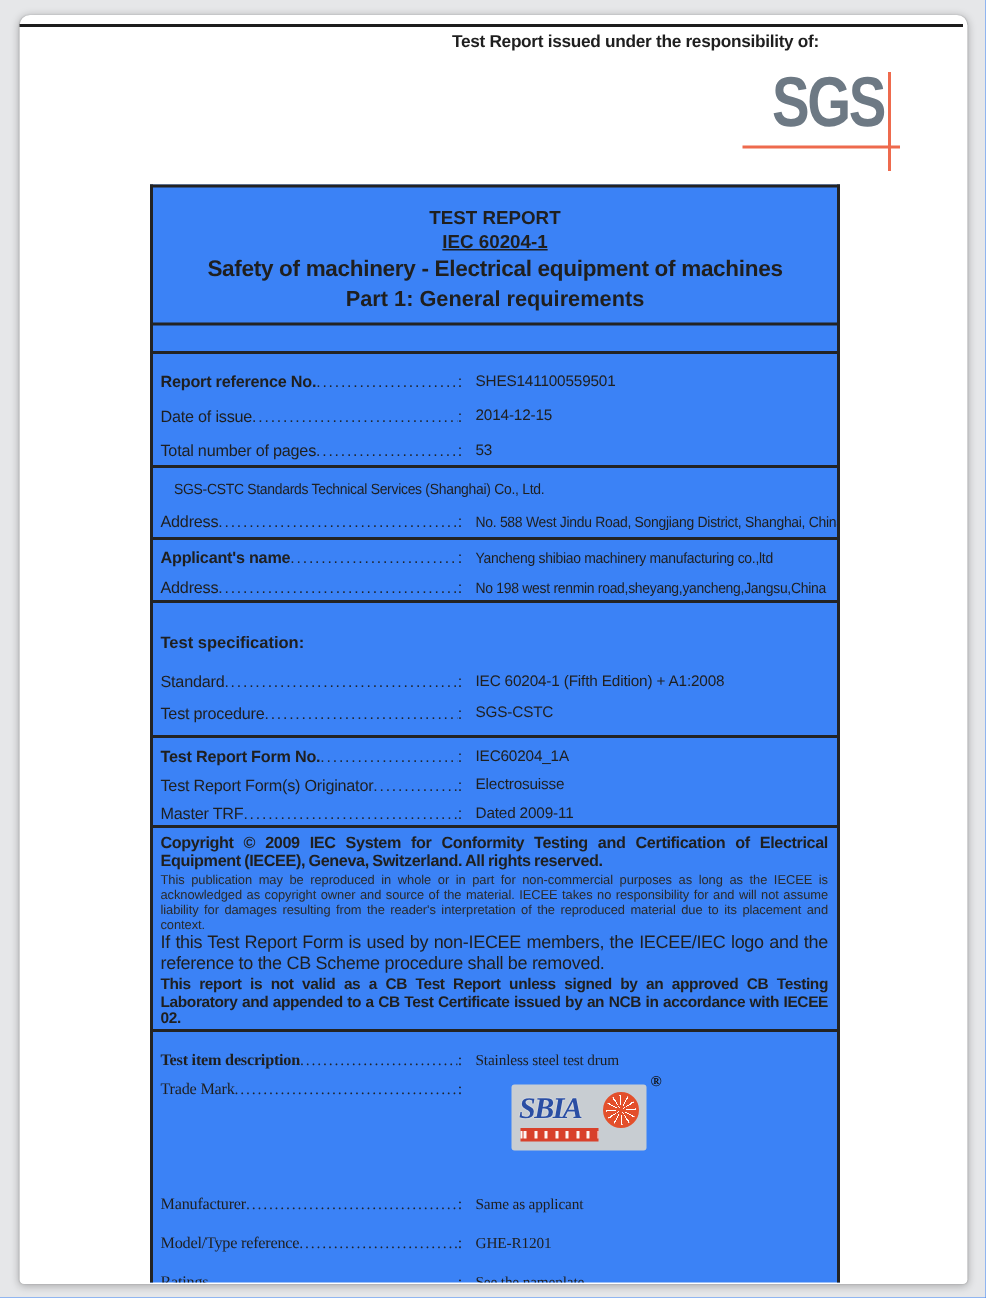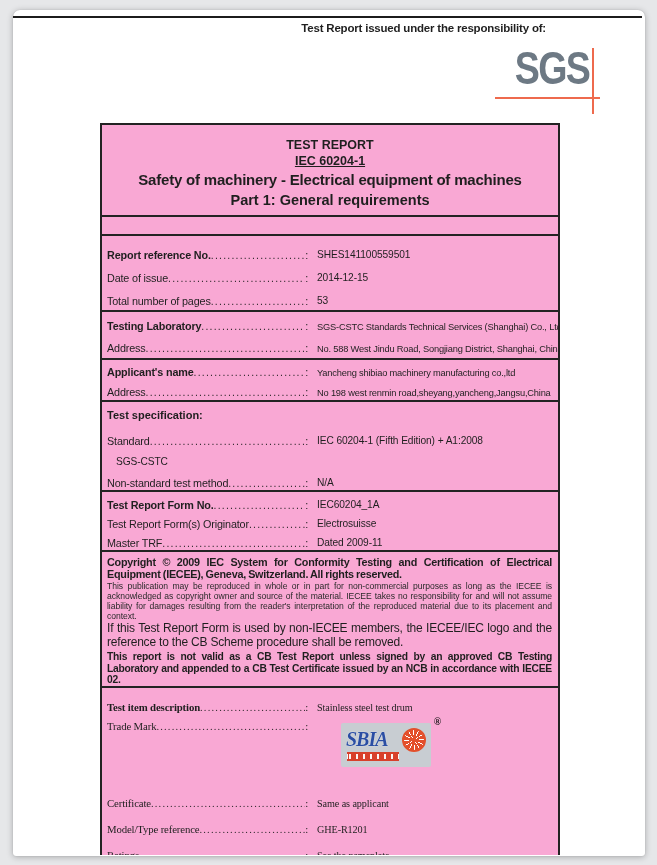--- a/index.html
+++ b/index.html
@@ -25,21 +25,21 @@
     font-size:47px; font-weight:bold; color:#6d7984;
     letter-spacing:-2px; transform:scaleX(.8); transform-origin:right center;
     line-height:1;
   }
   .sgs-hline { position:absolute; top:87px; right:45px; width:105px; height:2px; background:#ee6a4d; }
   .sgs-vline { position:absolute; top:38px; right:51px; width:2px; height:66px; background:#ee6a4d; }
 
   .doc-table {
     position:absolute; left:87px; top:113px; width:460px; bottom:1px;
     border:2px solid #232323; border-bottom:none;
-    display:flex; flex-direction:column; background:#f9a8d4;
+    display:flex; flex-direction:column; background:#3b82f6;
   }
   .sec { border-bottom:2px solid #232323; flex:none; overflow:hidden; }
   .sec.last { flex:1; border-bottom:none;font-family:Liberation Serif, serif; }
 
   .title-block { height:92px; text-align:center; padding-top:12px; }
   .title-block .t1 { font-size:12.5px; font-weight:bold; line-height:16px; }
   .title-block .t2 { font-size:12.5px; font-weight:bold; line-height:16px;text-decoration:underline; }
   .title-block .t3 { font-size:15px; font-weight:bold; line-height:21px; letter-spacing:-.2px; }
   .title-block .t4 { font-size:14.5px; font-weight:bold; line-height:20px; }
 
@@ -54,21 +54,21 @@
   .colon::before { content:":"; font-size:10.8px; }
   .val { margin-left:9px; font-size:10.2px; white-space:nowrap; letter-spacing:-.1px; }
   .val.long { font-size:9.9px; letter-spacing:-.2px; transform:scaleX(.94); transform-origin:left center; }
 
   .sec-report { height:76px; padding-top:7px; }
   .sec-report .row { height:23px; }
   .sec-lab { height:48px; padding-top:3px; }
   .sec-lab .row { height:22px; }
   .sec-applicant { height:42px; padding-top:2px; }
   .sec-applicant .row { height:20px; }
-  .sec-spec { height:90px; padding-top:7px; }
+  .sec-spec { height:90px; padding-top:21px; }
   .sec-spec .spec-head { font-size:11px; font-weight:bold; padding-left:5px; height:21px; }
   .sec-spec .row { height:21px; }
   .sec-trf { height:60px; padding-top:3px; }
   .sec-trf .row { height:19px; }
 
   .sec-copyright { height:136px; padding:4px 6px 0 5px; }
   .sec-copyright p { text-align:justify; }
   .cp-head { font-size:10.8px; font-weight:bold; line-height:1.14; letter-spacing:-.25px; word-spacing:-.5px; }
   .cp-small { font-size:8.6px; line-height:1.16; letter-spacing:-.05px; margin-top:1px; color:#2a2a2a; }
   .cp-body { font-size:12px; line-height:1.14; letter-spacing:-.2px; margin-top:1px; }
@@ -142,25 +142,20 @@
             <span class="lt">Total number of pages</span>
             <span class="dots"></span>
             <span class="colon"></span>
           </span>
         <span class="val">53</span>
       </div>
     </div>
 
     <div class="sec sec-lab">
       <div class="row">
-        <span class="lbl">
-            <span class="lt b">Testing Laboratory</span>
-            <span class="dots"></span>
-            <span class="colon"></span>
-          </span>
         <span class="val long">SGS-CSTC Standards Technical Services (Shanghai) Co., Ltd.</span>
       </div>
       <div class="row">
         <span class="lbl">
             <span class="lt">Address</span>
             <span class="dots"></span>
             <span class="colon"></span>
           </span>
         <span class="val long">No. 588 West Jindu Road, Songjiang District, Shanghai, China</span>
       </div>
@@ -189,20 +184,25 @@
       <div class="spec-head">Test specification:</div>
       <div class="row">
         <span class="lbl">
             <span class="lt">Standard</span>
             <span class="dots"></span>
             <span class="colon"></span>
           </span>
         <span class="val">IEC 60204-1 (Fifth Edition) + A1:2008</span>
       </div>
       <div class="row">
+        <span class="lbl">
+            <span class="lt">Test procedure</span>
+            <span class="dots"></span>
+            <span class="colon"></span>
+          </span>
         <span class="val">SGS-CSTC</span>
       </div>
       <div class="row">
         <span class="lbl">
             <span class="lt">Non-standard test method</span>
             <span class="dots"></span>
             <span class="colon"></span>
           </span>
         <span class="val">N/A</span>
       </div>
@@ -261,21 +261,21 @@
           <span class="tm-logo" style="display:inline-block;">
             <span class="tm-text">SBIA</span>
             <span class="tm-wheel"></span>
             <span class="tm-band"></span>
             <span class="tm-reg">®</span>
           </span>
         </span>
       </div>
       <div class="row">
         <span class="lbl">
-            <span class="lt">Certificate</span>
+            <span class="lt">Manufacturer</span>
             <span class="dots"></span>
             <span class="colon"></span>
           </span>
         <span class="val">Same as applicant</span>
       </div>
       <div class="row">
         <span class="lbl">
             <span class="lt">Model/Type reference</span>
             <span class="dots"></span>
             <span class="colon"></span>

